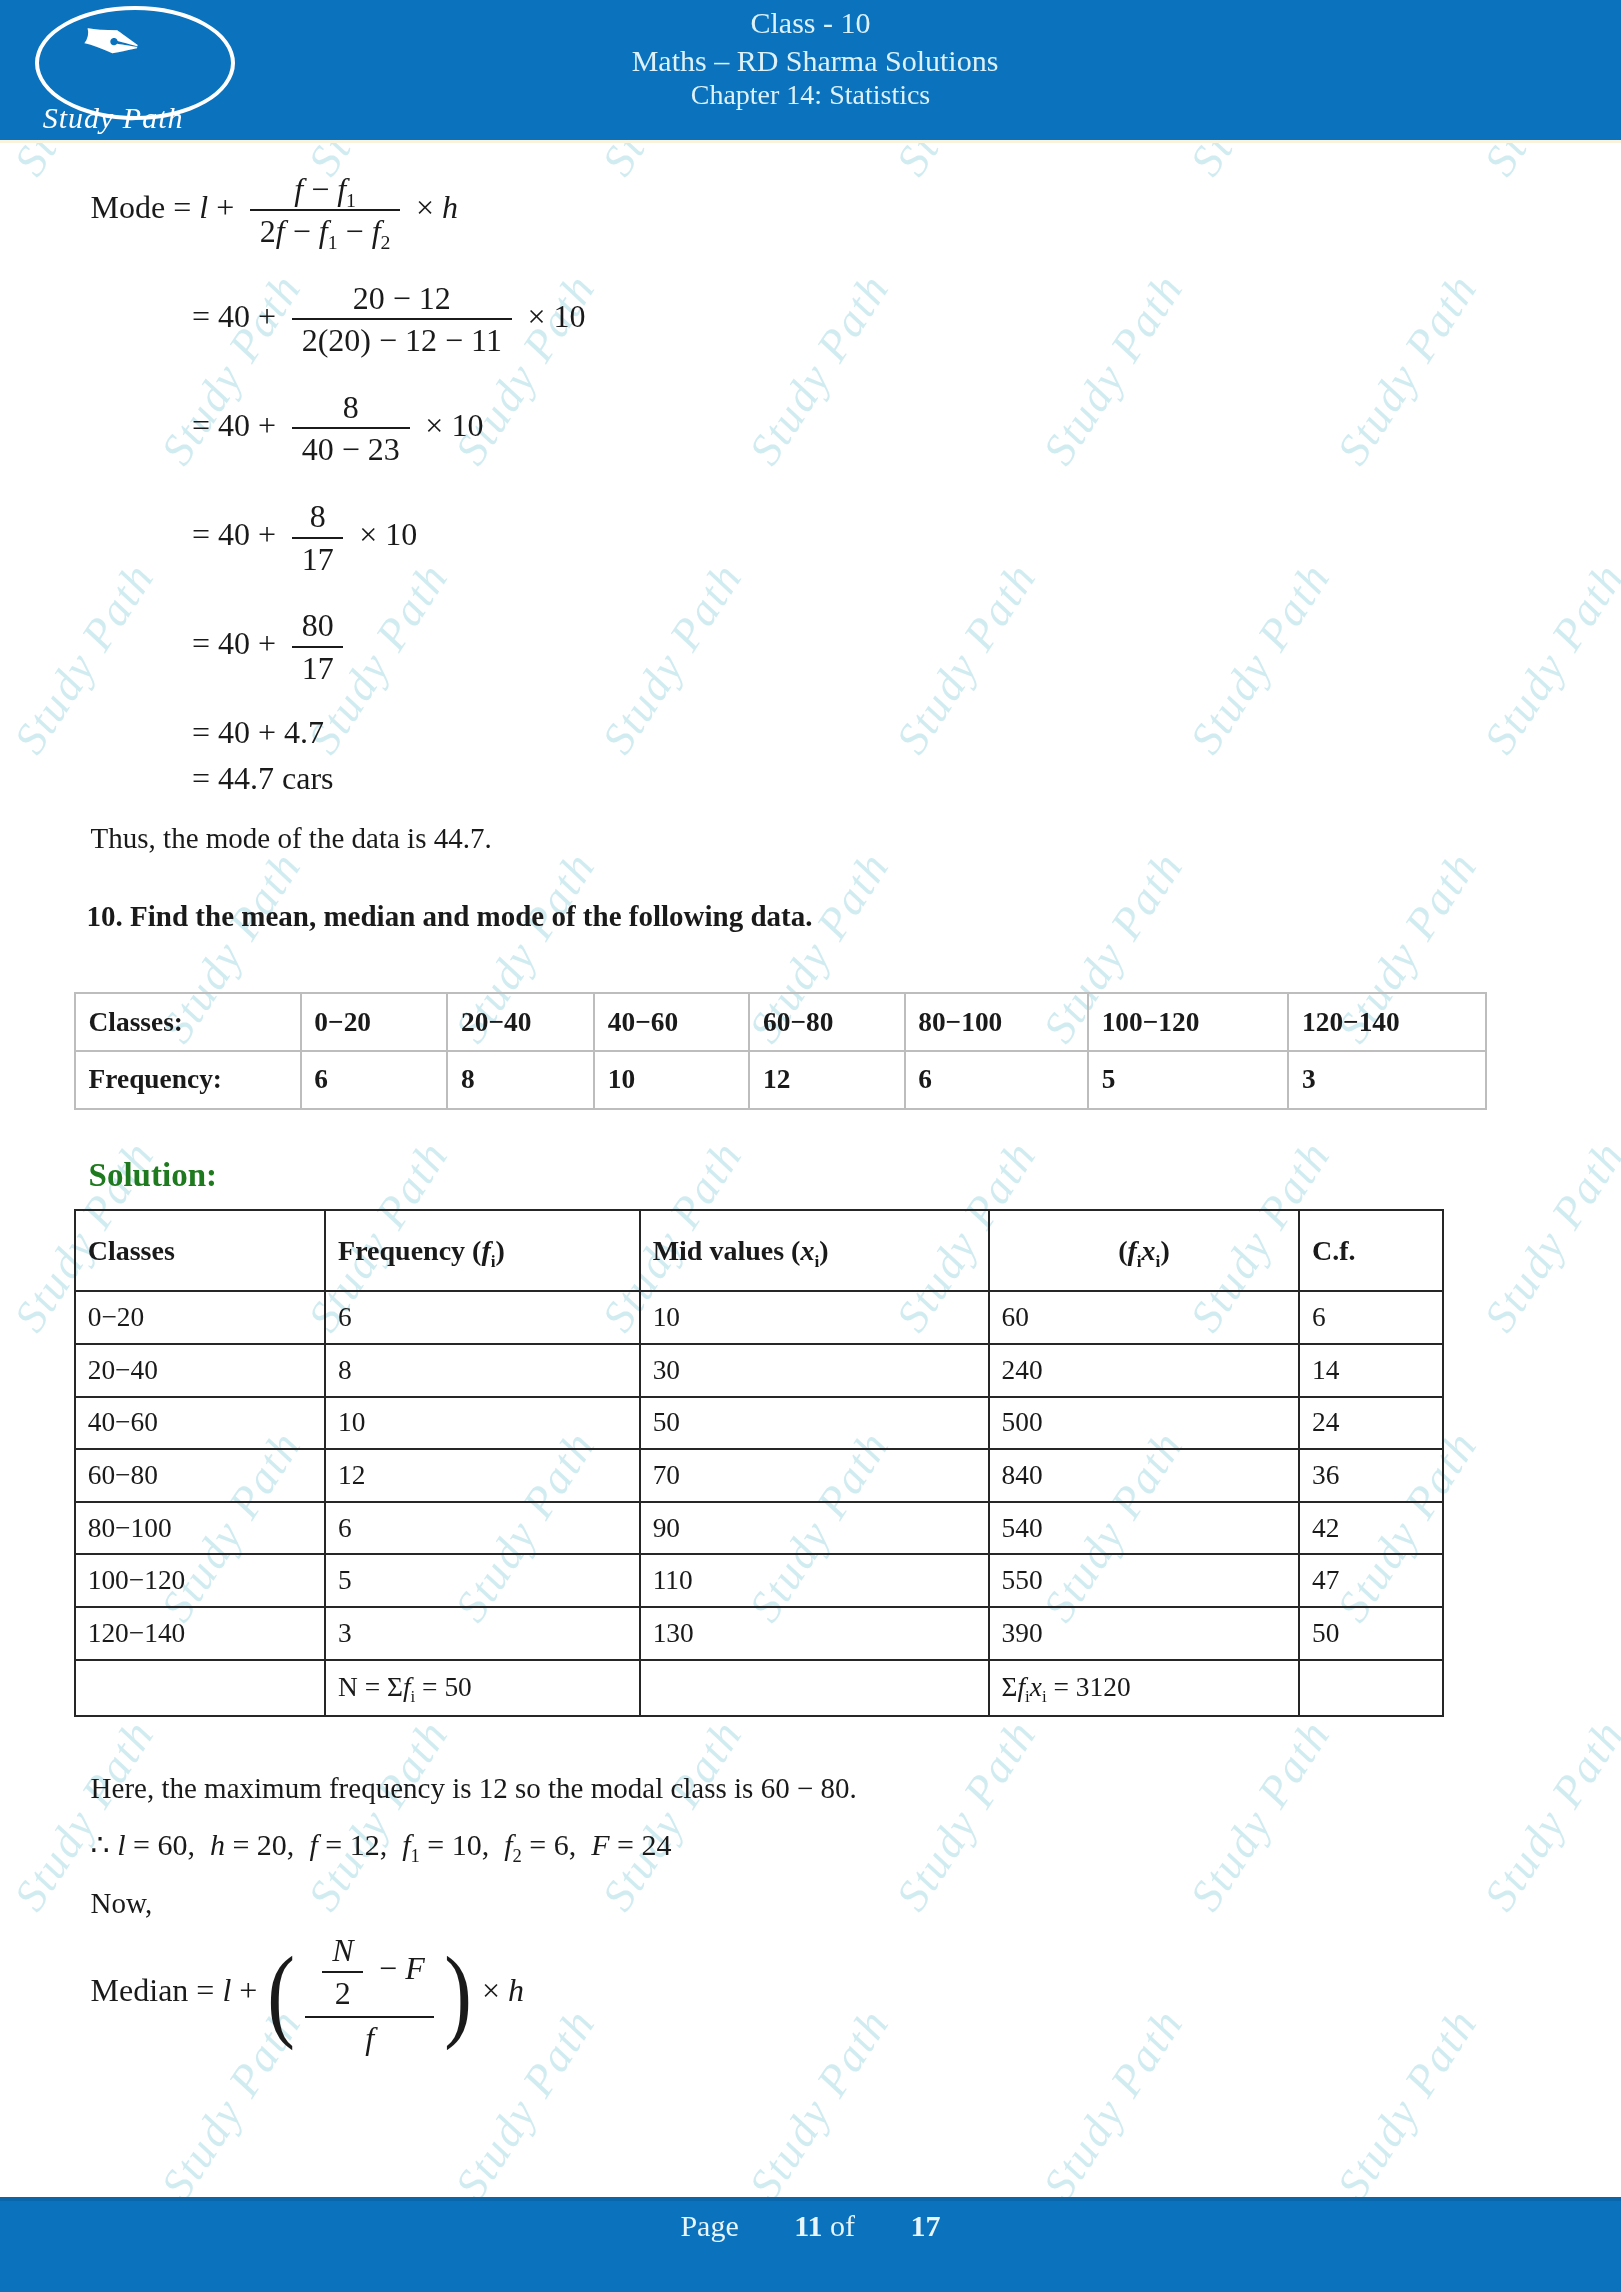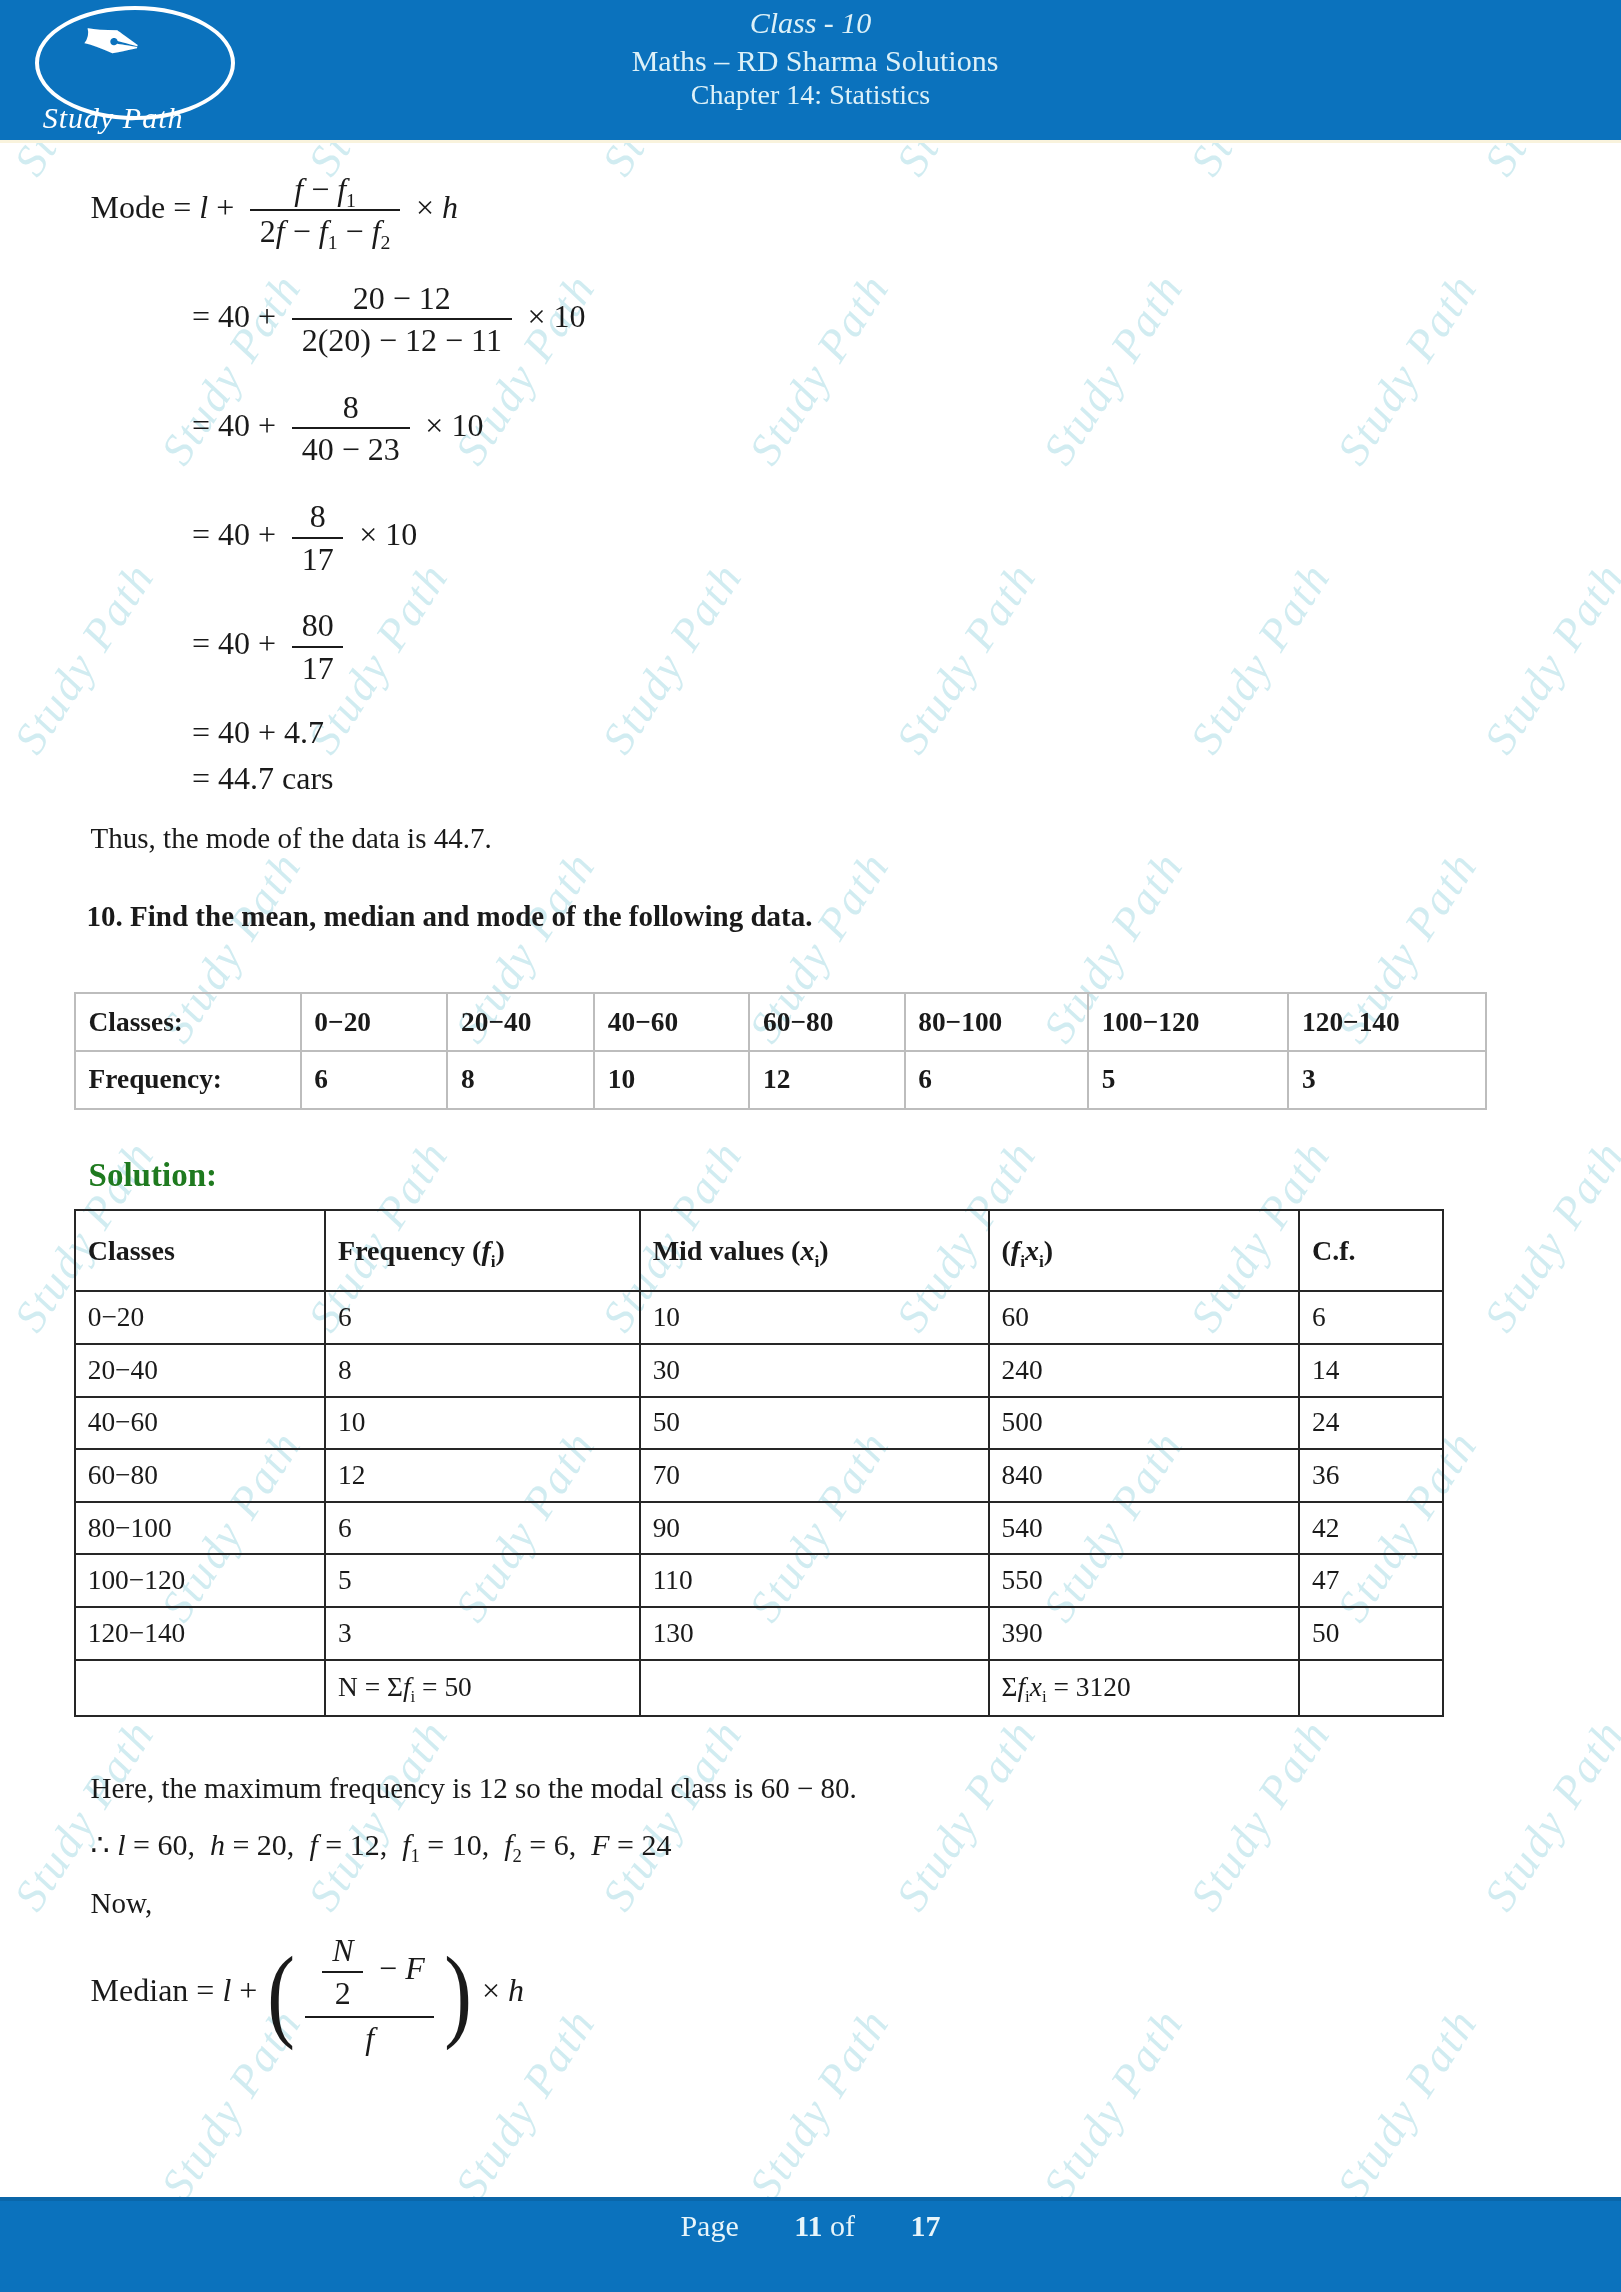--- a/index.html
+++ b/index.html
@@ -14,21 +14,21 @@
     position:absolute;font-style:italic;font-size:45px;letter-spacing:2px;
     color:rgba(139,207,221,0.40);transform:rotate(-57deg);white-space:nowrap;
     font-family:"Liberation Serif","DejaVu Serif",serif;
   }
   
   .page-header{
     position:relative;z-index:2;height:140px;background:#0b72bd;
     border-bottom:3.9px solid #f9f3dd;
   }
   .hdr-center{position:absolute;left:0;right:0;top:3.9px;text-align:center;color:#ddf1f8;}
-  .hdr-line1{font-size:30px;line-height:37px;font-style:italic;}
+  .hdr-line1{font-size:30px;line-height:37px;}
   .hdr-line2{font-size:30px;line-height:35px;margin-top:2px;padding-left:9px;}
   .hdr-line3{font-size:28px;line-height:33px;}
   .logo{position:absolute;left:29px;top:3.9px;width:211px;height:131px;}
   .logo-oval{
     position:absolute;left:5.9px;top:2px;width:192px;height:106px;
     border:4.9px solid #ffffff;border-radius:50%;
   }
   .pen-icon{
     position:absolute;left:51px;top:-5.9px;font-size:76px;color:#ffffff;
     transform:rotate(12deg);font-family:"DejaVu Sans",sans-serif;
@@ -63,21 +63,21 @@
   }
   .t1 td{border:2px solid #bdbdbd;padding:11.8px 5.9px 11.8px 12.7px;height:32px;}
   
   .solution{color:#1f7a1f;font-weight:bold;font-size:33px;margin:47px 0 0 19.6px;}
   
   .t2{
     border-collapse:collapse;margin:15.7px 0 0 4.9px;width:1370px;
     font-size:27.4px;table-layout:fixed;border:2.9px solid #262626;
   }
   .t2 th{border:2px solid #262626;padding:23.5px 11.8px;text-align:left;font-weight:bold;font-size:28px;}
-  .t2 th.ctr{text-align:left;}
+  .t2 th.ctr{text-align:center;}
   .t2 td{border:2px solid #262626;padding:7.8px 11.8px;height:35px;}
   .t2 tr.sumrow td{padding:9.8px 11.8px;}
   
   .page-footer{
     position:absolute;z-index:2;left:0;right:0;bottom:0;height:96px;
     background:#0b72bd;border-top:4.9px solid #0a66a8;color:#e8f5fa;
     text-align:center;font-size:30px;padding-top:7.8px;box-sizing:border-box;
   }
 </style>
 </head>

